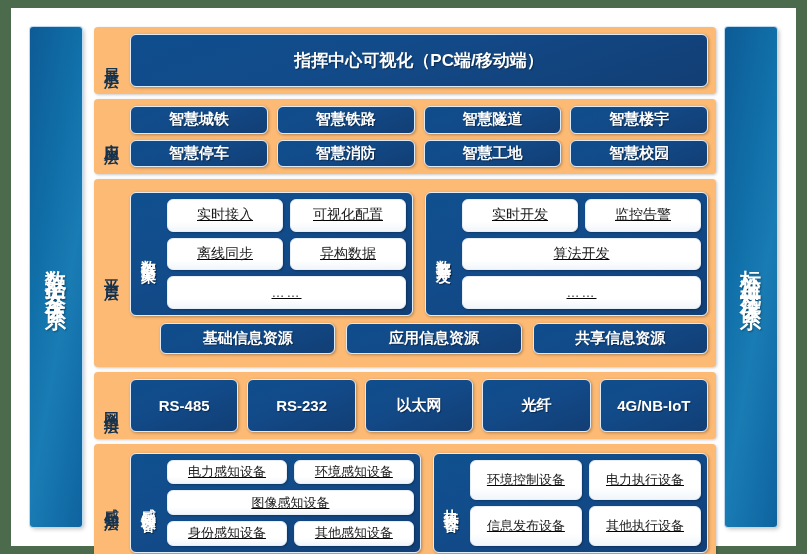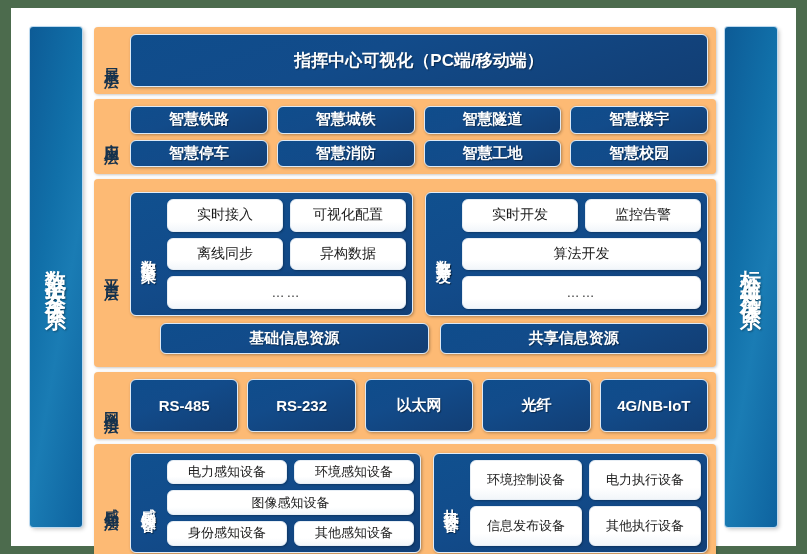--- a/index.html
+++ b/index.html
@@ -170,20 +170,21 @@
     writing-mode: vertical-rl;
     text-orientation: upright;
     letter-spacing: 3px;
     line-height: 1;
   }
   .panel-grid {
     flex: 1 1 auto;
     display: flex;
     flex-direction: column;
     gap: 6px;
+    text-decoration: underline;
   }
   .panel-grid .grid-row {
     display: flex;
     gap: 7px;
     flex: 1 1 0;
   }
   .panel-grid .grid-row .white-box { flex: 1 1 0; }
   .ellipsis-box { letter-spacing: 2px; font-size: 13px; color: #333; }
   .platform-bottom {
     display: flex;
@@ -238,22 +239,22 @@
         <div class="blue-box big-banner">指挥中心可视化（PC端/移动端）</div>
       </div>
     </div>
 
     <div class="layer" id="layer-application">
       <div class="layer-label">
         <span>应用层</span>
       </div>
       <div class="layer-body">
         <div class="app-row">
+          <div class="blue-box">智慧城铁</div>
           <div class="blue-box">智慧铁路</div>
-          <div class="blue-box">智慧城铁</div>
           <div class="blue-box">智慧隧道</div>
           <div class="blue-box">智慧楼宇</div>
         </div>
         <div class="app-row">
           <div class="blue-box">智慧停车</div>
           <div class="blue-box">智慧消防</div>
           <div class="blue-box">智慧工地</div>
           <div class="blue-box">智慧校园</div>
         </div>
       </div>
@@ -301,20 +302,21 @@
               <div class="grid-row">
                 <div class="white-box ellipsis-box">……</div>
               </div>
             </div>
           </div>
 
         </div>
 
         <div class="platform-bottom">
           <div class="blue-box">基础信息资源</div>
+          <div class="blue-box">应用信息资源</div>
           <div class="blue-box">共享信息资源</div>
         </div>
 
       </div>
     </div>
 
     <div class="layer" id="layer-network">
       <div class="layer-label">
         <span>网络层</span>
       </div>

